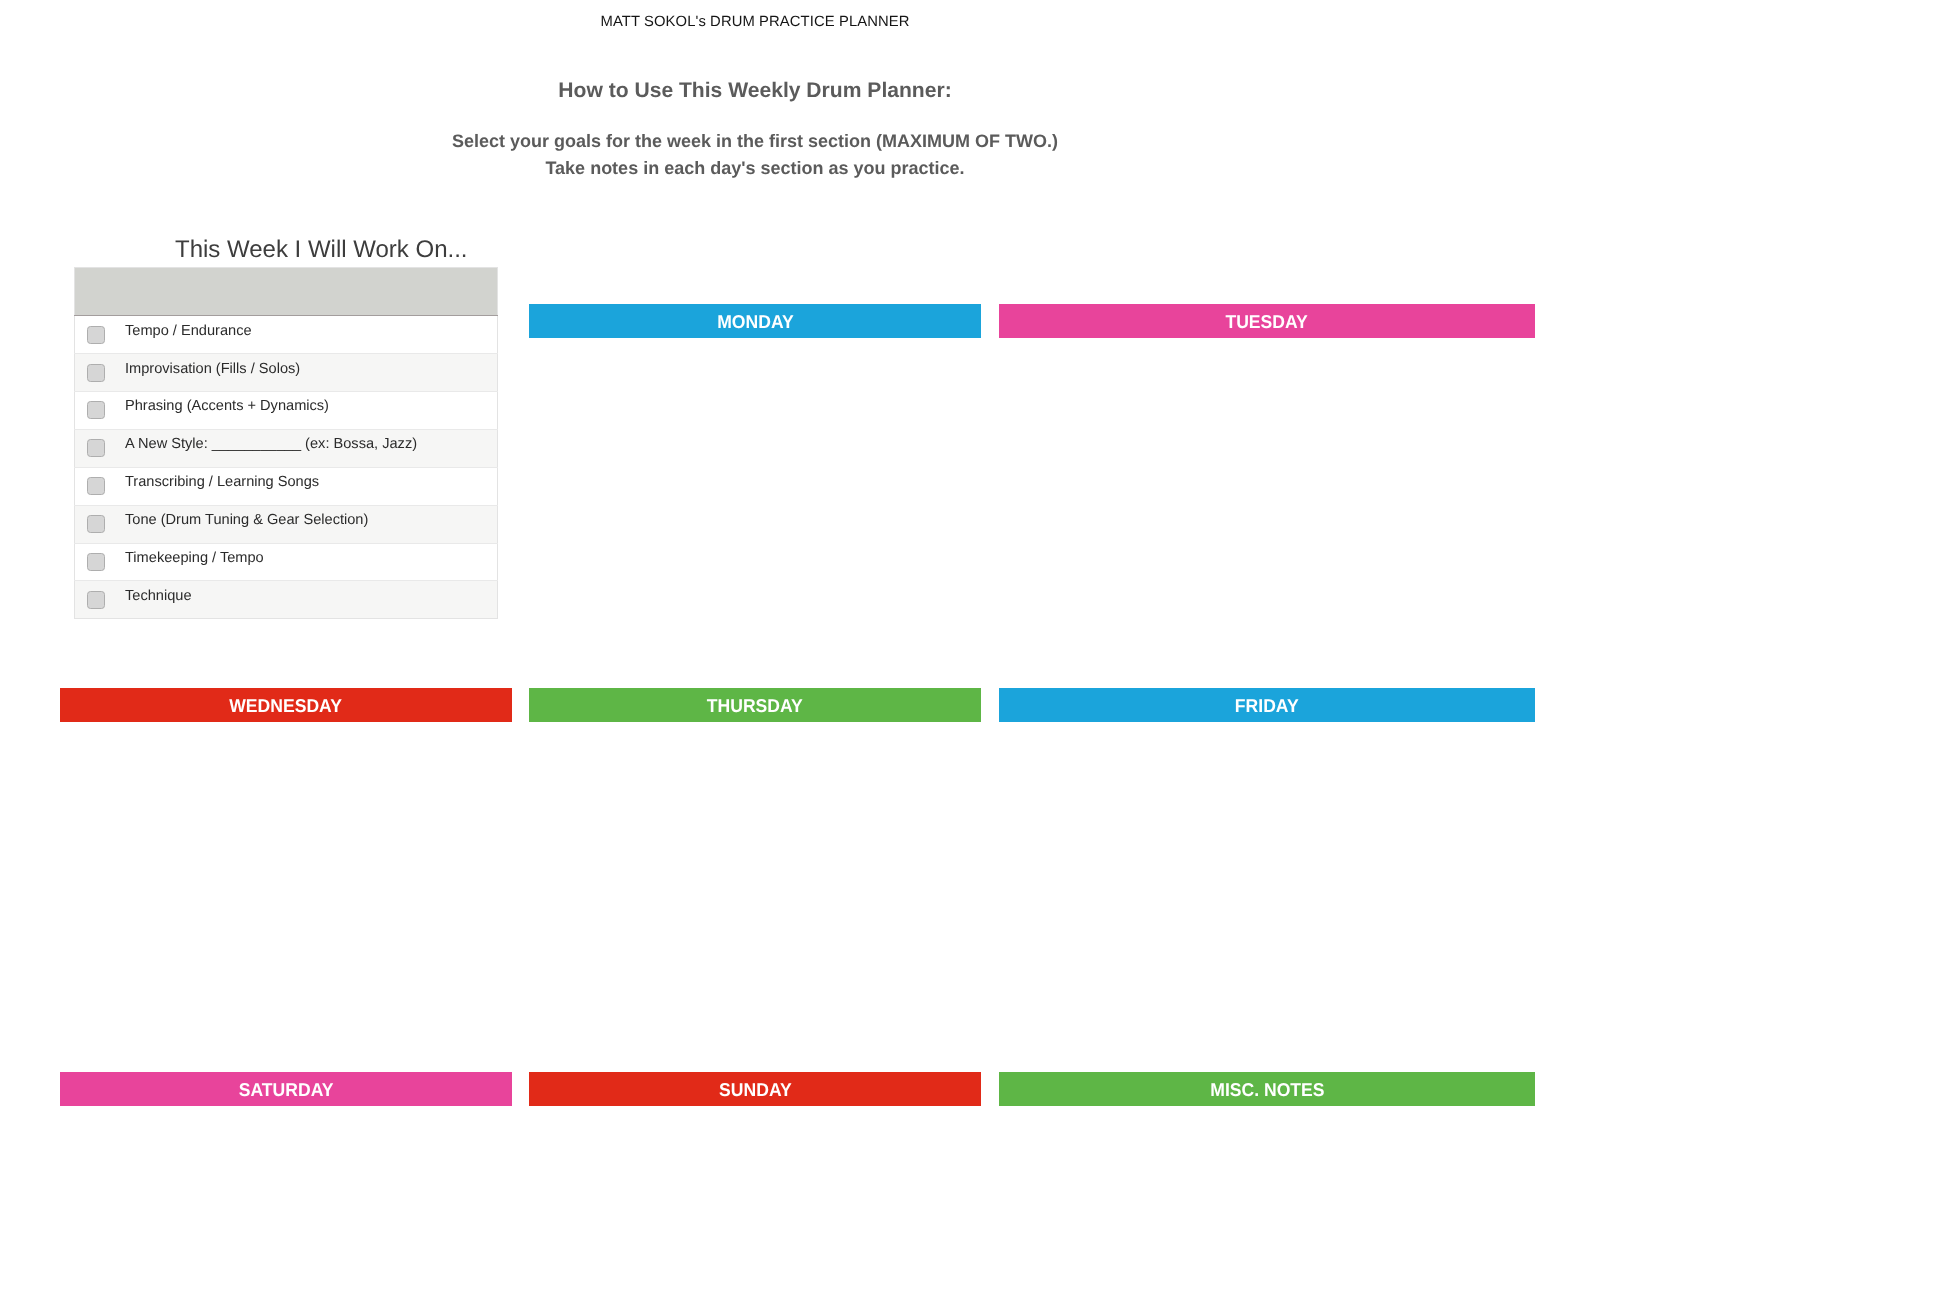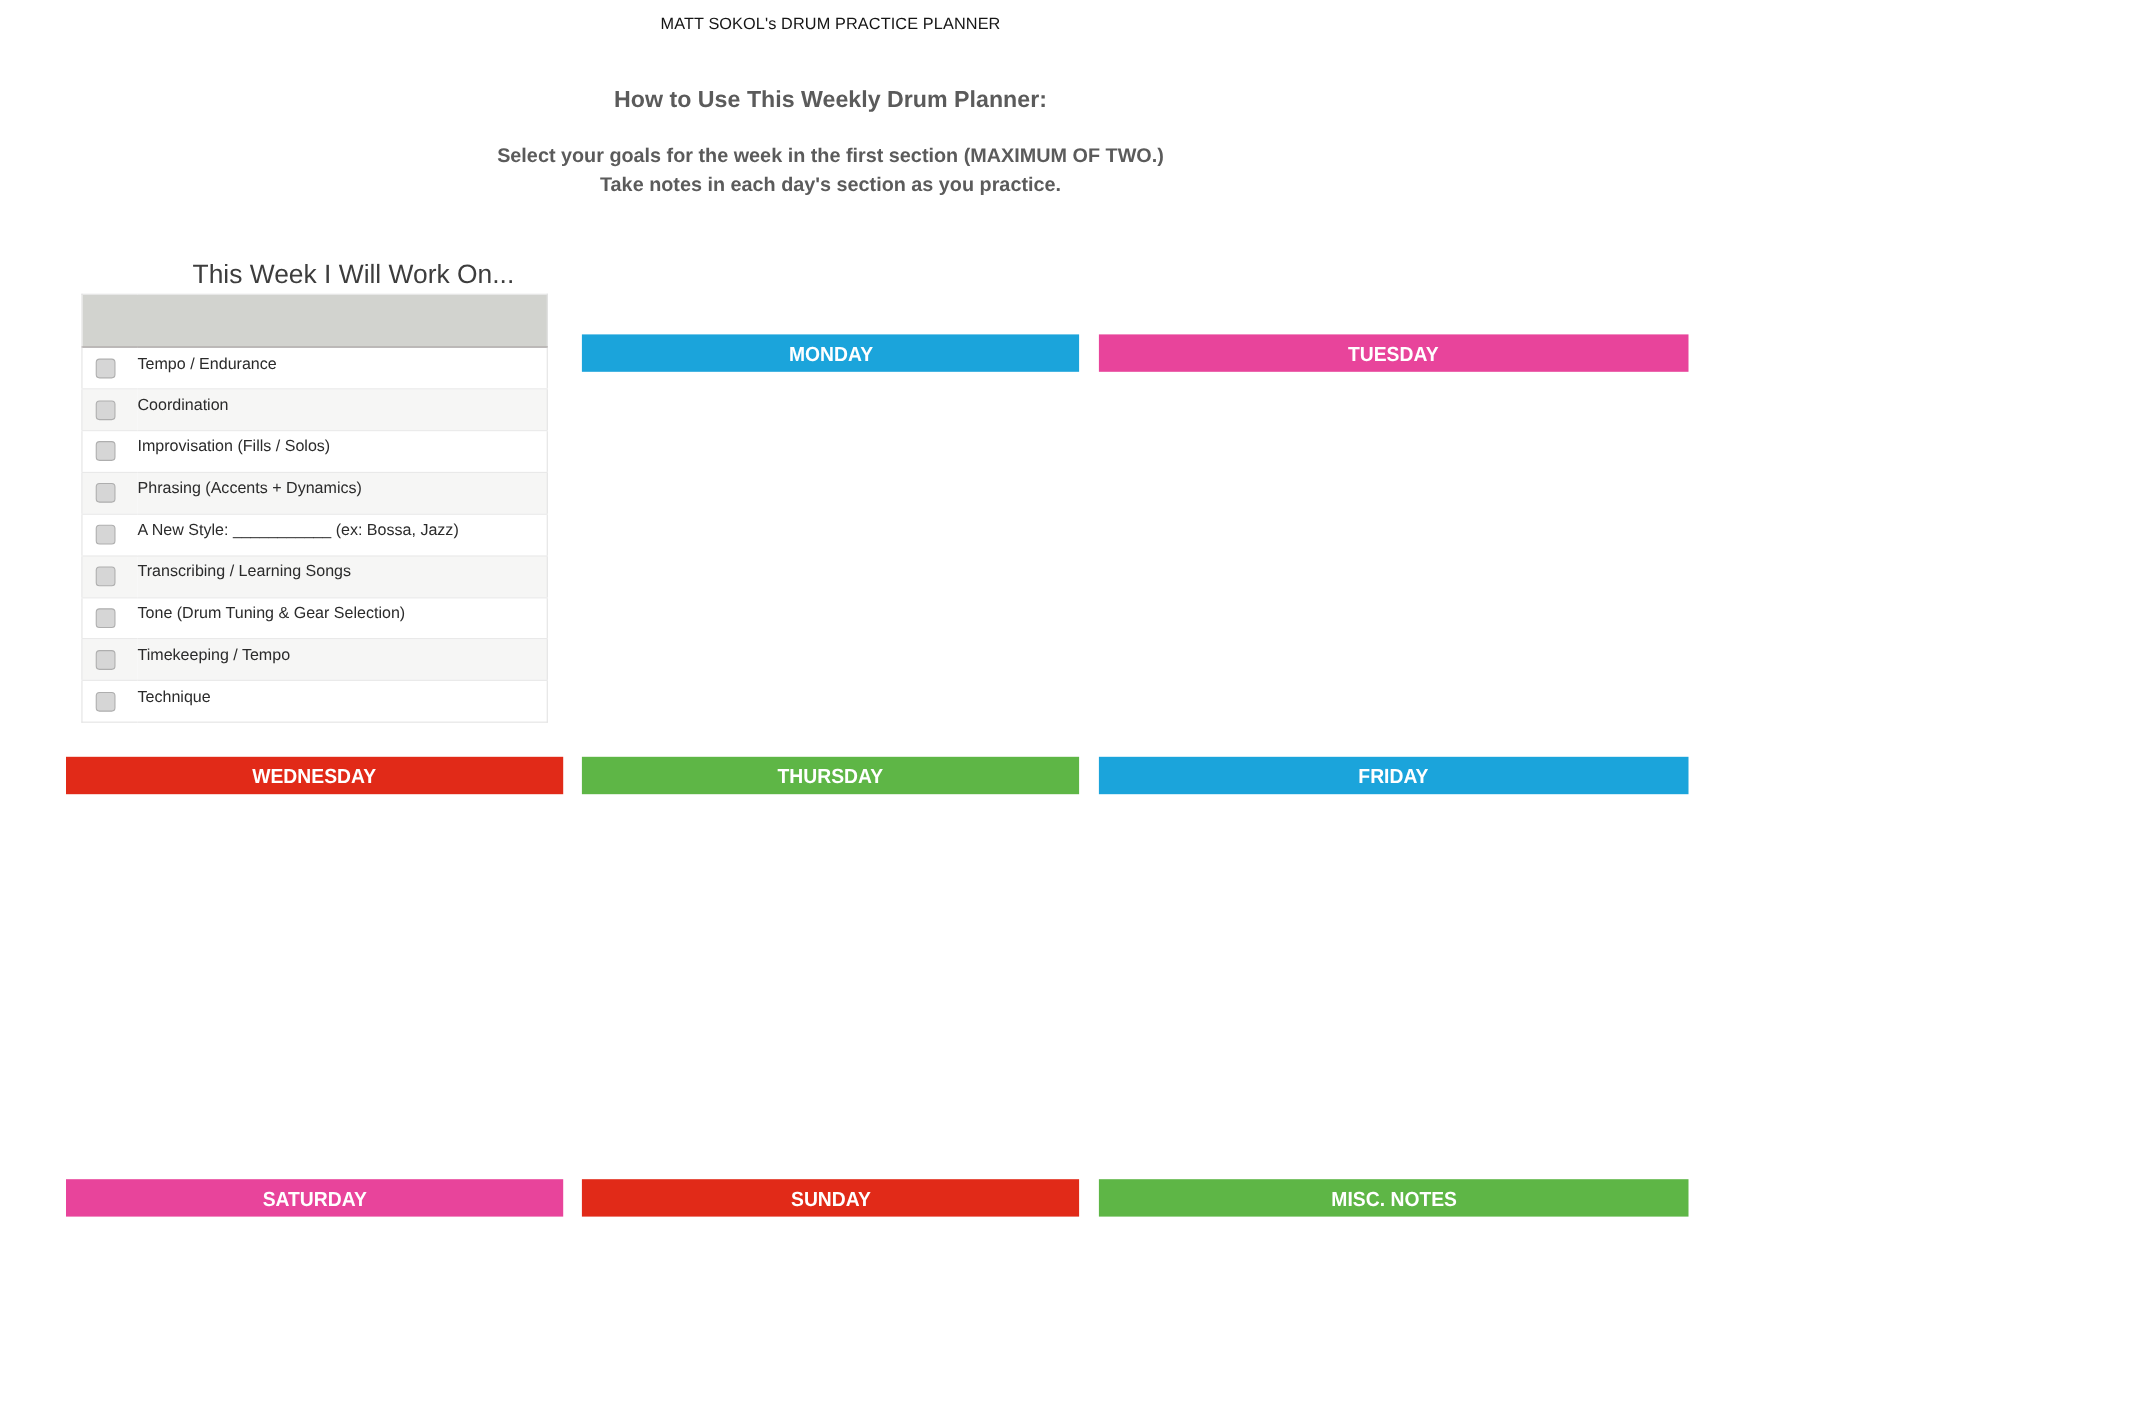--- a/index.html
+++ b/index.html
@@ -153,24 +153,20 @@
       <th colspan="2"></th>
     </tr>
   </thead>
   <tbody>
     <tr>
       <td class="cb-cell"><span class="cbox"></span></td>
       <td class="lbl-cell"><span>Tempo / Endurance</span></td>
     </tr>
     <tr>
       <td class="cb-cell"><span class="cbox"></span></td>
-      <td class="lbl-cell"><span>Coordination</span></td>
-    </tr>
-    <tr>
-      <td class="cb-cell"><span class="cbox"></span></td>
       <td class="lbl-cell"><span>Improvisation (Fills / Solos)</span></td>
     </tr>
     <tr>
       <td class="cb-cell"><span class="cbox"></span></td>
       <td class="lbl-cell"><span>Phrasing (Accents + Dynamics)</span></td>
     </tr>
     <tr>
       <td class="cb-cell"><span class="cbox"></span></td>
       <td class="lbl-cell"><span>A New Style: ___________ (ex: Bossa, Jazz)</span></td>
     </tr>

